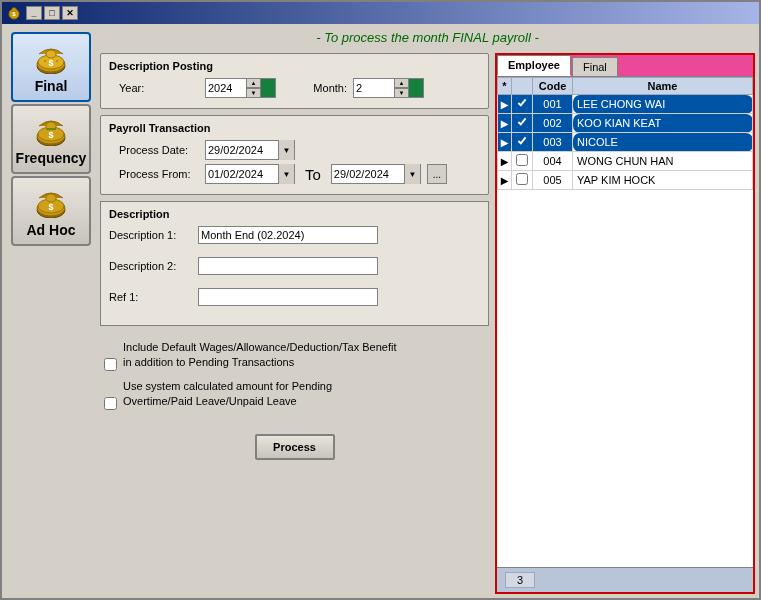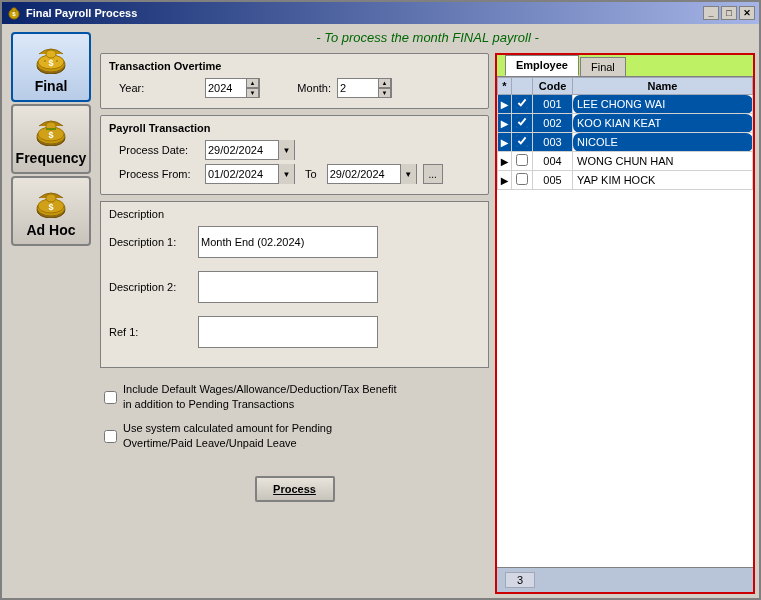--- a/index.html
+++ b/index.html
@@ -129,26 +129,26 @@
       gap: 6px;
       margin-bottom: 4px;
     }
     .form-label {
       font-size: 11px;
       color: #000;
       min-width: 80px;
       margin-left: 10px;
     }
     .form-label-sm {
-      font-size: 11px;
+      font-size: 15px;
       color: #000;
       text-align: right;
     }
     .spin-input {
-      width: 55px;
+      width: 71px;
       height: 20px;
       border: 1px solid #808080;
       background: #15803d;
       display: flex;
       align-items: center;
       position: relative;
     }
     .spin-input input {
       width: 40px;
       height: 100%;
@@ -225,23 +225,22 @@
     
     .employee-panel {
       border: 2px solid #cc0000;
       background: white;
       width: 260px;
       display: flex;
       flex-direction: column;
     }
     .tab-bar {
       display: flex;
-      background: #bef264;
+      background: #ec4899;
       border-bottom: 1px solid #808080;
-      padding-left: 8px;
     }
     .tab {
       padding: 3px 10px;
       font-size: 11px;
       cursor: pointer;
       border: 1px solid #808080;
       border-bottom: none;
       background: #d4d0c8;
       margin-right: 1px;
       margin-top: 2px;
@@ -326,46 +325,46 @@
       min-width: 30px;
       text-align: center;
     }
     
     .desc-panel {
       background: #e8e4dc;
       border: 1px solid #808080;
       padding: 6px 8px;
     }
     .desc-title {
-      font-weight: normal;
+      font-weight: bold;
       font-size: 11px;
       margin-bottom: 6px;
     }
     .desc-form-row {
       display: flex;
       align-items: center;
       gap: 4px;
       margin-bottom: 13px;
     }
     .desc-label {
       font-size: 11px;
       min-width: 85px;
     }
     .desc-input {
       width: 180px;
-      height: 32px;
+      height: 18px;
       border: 1px solid #808080;
       background: white;
       font-size: 11px;
       padding: 0 2px;
       outline: none;
     }
     .checkbox-row {
       display: flex;
-      align-items: center;
+      align-items: flex-end;
       gap: 6px;
       margin-top: 8px;
       margin-bottom: 4px;
     }
     .checkbox-row input[type="checkbox"] {
       margin-top: 1px;
       width: 13px;
       height: 13px;
     }
     .checkbox-text {
@@ -391,21 +390,20 @@
 <div class="window">
 
   <div class="title-bar">
     <div class="title-bar-icon">
       <svg width="14" height="14" viewBox="0 0 14 14">
         <circle cx="7" cy="8" r="5" fill="#c8a000" stroke="#a07000" stroke-width="1"></circle>
         <rect x="5" y="2" width="4" height="4" rx="1" fill="#c8a000" stroke="#a07000" stroke-width="1"></rect>
         <text x="7" y="10" text-anchor="middle" font-size="6" fill="white" font-weight="bold">$</text>
       </svg>
     </div>
-    <span class="title-bar-text">Final Payroll Process</span>
     <div class="title-bar-buttons">
       <div class="title-bar-btn">_</div>
       <div class="title-bar-btn">□</div>
       <div class="title-bar-btn">✕</div>
     </div>
   </div>
 
   <div class="main-content">
 
     <div class="sidebar">
@@ -450,21 +448,21 @@
     </div>
 
     <div class="content-area">
       <div class="page-title">- To process the month FINAL payroll -</div>
 
       <div class="main-layout">
 
         <div class="left-panels">
 
           <div class="panel">
-            <div class="panel-title">Transaction Overtime</div>
+            <div class="panel-title">Description Posting</div>
             <div class="form-row">
               <span class="form-label">Year:</span>
               <div class="spin-input">
                 <input type="text" value="2024" style="width: 40px;">
                 <div class="spin-buttons">
                   <div class="spin-btn">▲</div>
                   <div class="spin-btn">▼</div>
                 </div>
               </div>
               <span class="form-label" style="min-width:55px;text-align:right;">Month:</span>
@@ -522,21 +520,21 @@
             <div class="checkbox-row">
               <input type="checkbox" style="">
               <span class="checkbox-text">Include Default Wages/Allowance/Deduction/Tax Benefit<br>in addition to Pending Transactions</span>
             </div>
             <div class="checkbox-row">
               <input type="checkbox" style="">
               <span class="checkbox-text">Use system calculated amount for Pending<br>Overtime/Paid Leave/Unpaid Leave</span>
             </div>
           </div>
 
-          <div style="text-align:center; margin-top:6px;text-decoration:underline;">
+          <div style="text-align:center; margin-top:6px;">
             <button class="process-btn">Process</button>
           </div>
         </div>
 
         <div class="employee-panel">
 
           <div class="tab-bar">
             <div class="tab active">Employee</div>
             <div class="tab">Final</div>
           </div>

